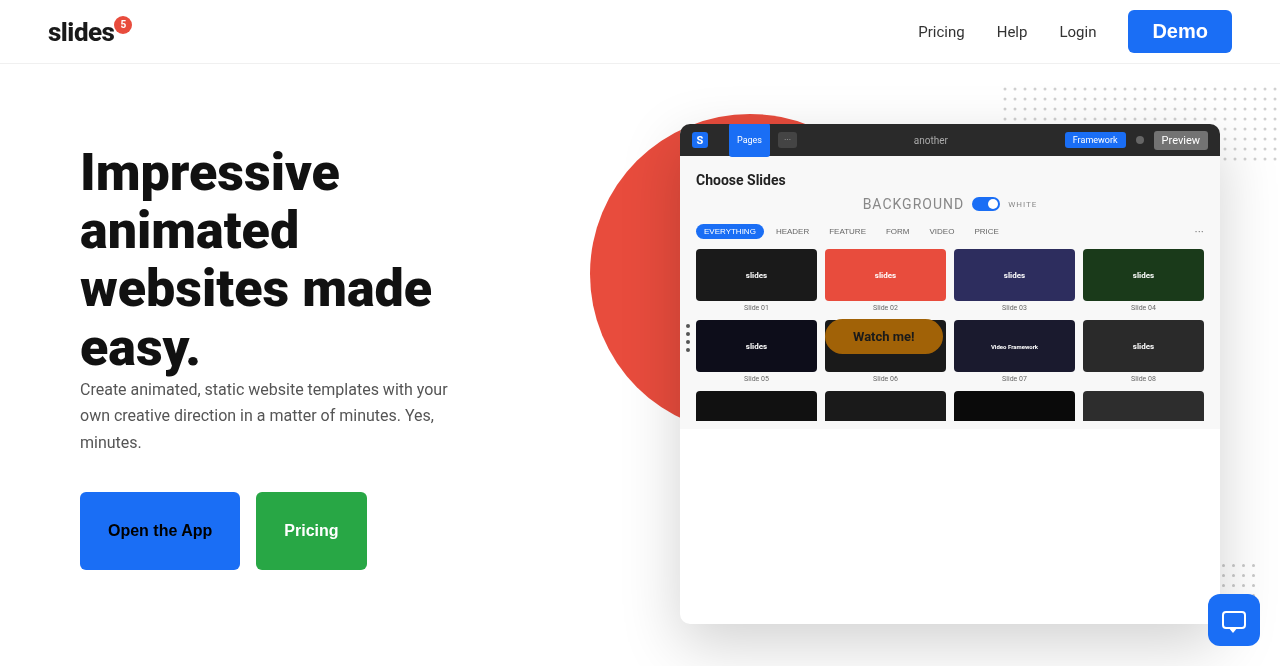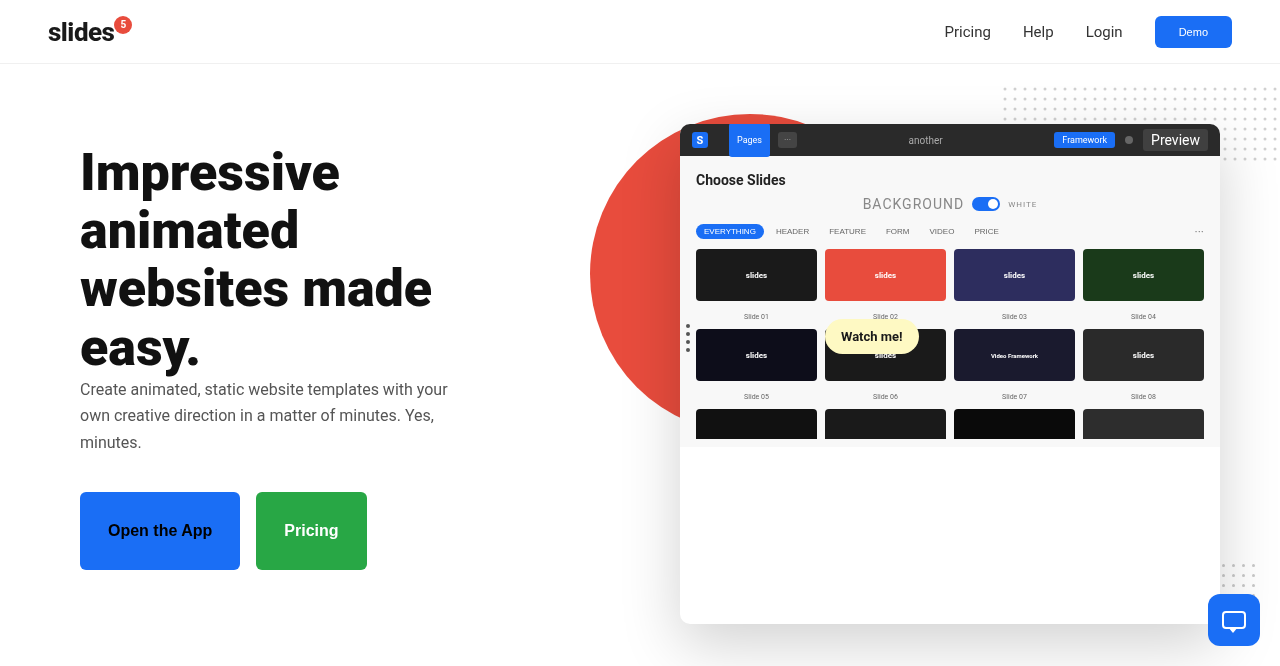--- a/index.html
+++ b/index.html
@@ -57,22 +57,22 @@
       color: #333;
       cursor: pointer;
       text-decoration: none;
     }
     .btn-demo {
       background: #1a6ef5;
       color: #fff;
       border: none;
       border-radius: 6px;
       padding: 10px 24px;
-      font-size: 11px;
-      font-weight: 400;
+      font-size: 20px;
+      font-weight: 700;
       cursor: pointer;
     }
 
     
     .main {
       display: flex;
       width: 1280px;
       height: 602px;
       position: relative;
       overflow: hidden;
@@ -213,23 +213,23 @@
       font-size: 10px;
     }
     .app-template-btn {
       background: #1a6ef5;
       color: #fff;
       font-size: 9px;
       padding: 3px 8px;
       border-radius: 3px;
     }
     .app-preview-btn {
-      background: #404040;
+      background: #737373;
       color: #fff;
-      font-size: 14px;
+      font-size: 11px;
       padding: 3px 8px;
       border-radius: 3px;
       text-align: center;
     }
 
     
     .app-content {
       background: #f8f8f8;
       padding: 16px 16px 8px 16px;
     }
@@ -310,21 +310,21 @@
     }
     .app-slide-img {
       width: 100%;
       height: 52px;
       border-radius: 4px;
     }
     .app-slide-label {
       font-size: 7px;
       color: #666;
       text-align: center;
-      margin-top: 12px;
+      margin-top: 3px;
     }
 
     
     .slide-1 { background: #1a1a1a; display: flex; align-items: center; justify-content: center; }
     .slide-2 { background: #e84c3d; display: flex; align-items: center; justify-content: center; }
     .slide-3 { background: #2d2d5e; display: flex; align-items: center; justify-content: center; }
     .slide-4 { background: #1a3a1a; display: flex; align-items: center; justify-content: center; }
     .slide-5 { background: #0d0d1a; display: flex; align-items: center; justify-content: center; }
     .slide-6 { background: #1a1a1a; display: flex; align-items: center; justify-content: center; }
     .slide-7 { background: #1a1a2e; display: flex; align-items: center; justify-content: center; }
@@ -336,25 +336,25 @@
 
     .slide-logo {
       color: #fff;
       font-size: 8px;
       font-weight: 700;
     }
 
     
     .watch-me {
       position: absolute;
-      background: #fef9c3;
+      background: #a16207;
       color: #1a1a1a;
       font-size: 13px;
       font-weight: 700;
-      padding: 10px 16px;
+      padding: 10px 28px;
       border-radius: 20px;
       top: 195px;
       left: 145px;
       z-index: 20;
       white-space: nowrap;
     }
 
     
     .app-sidebar-dots {
       position: absolute;

